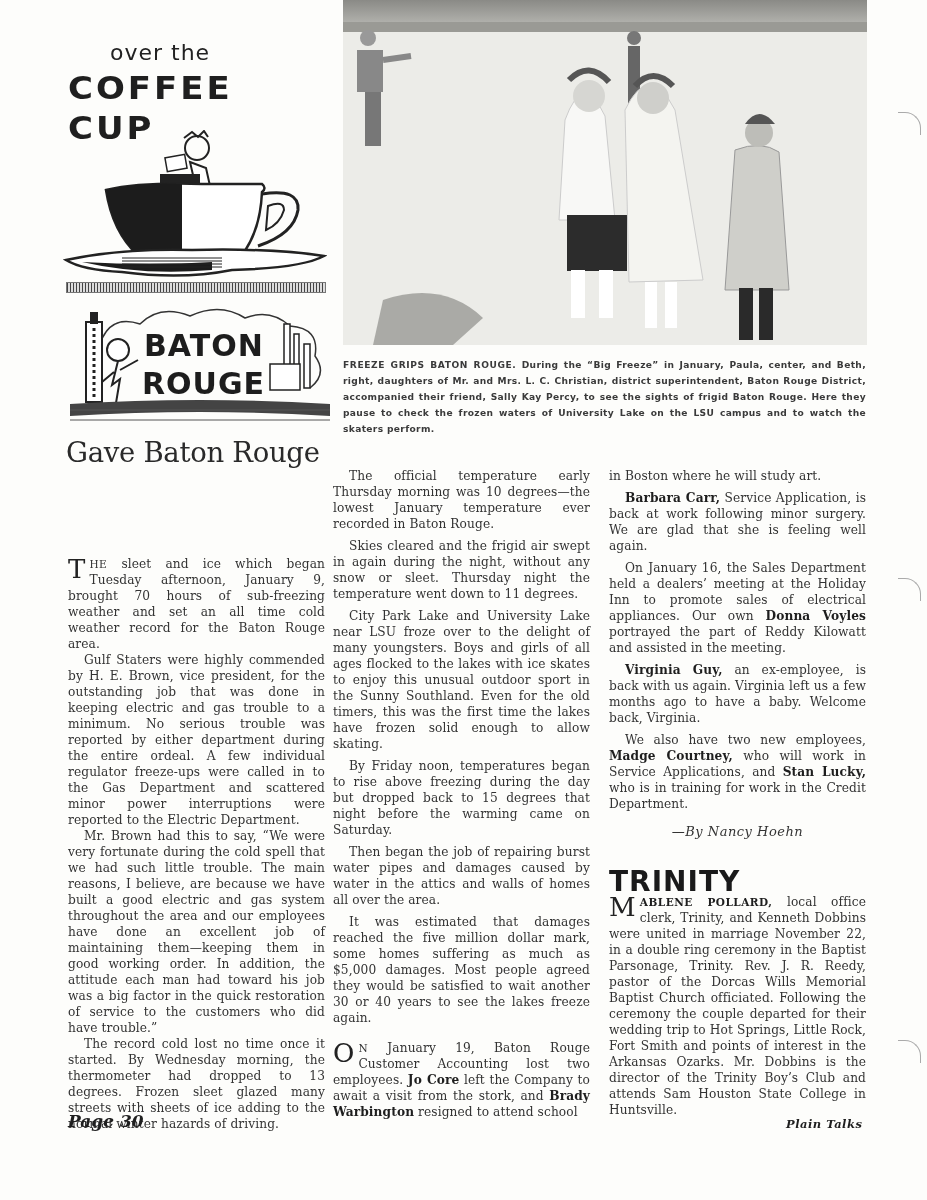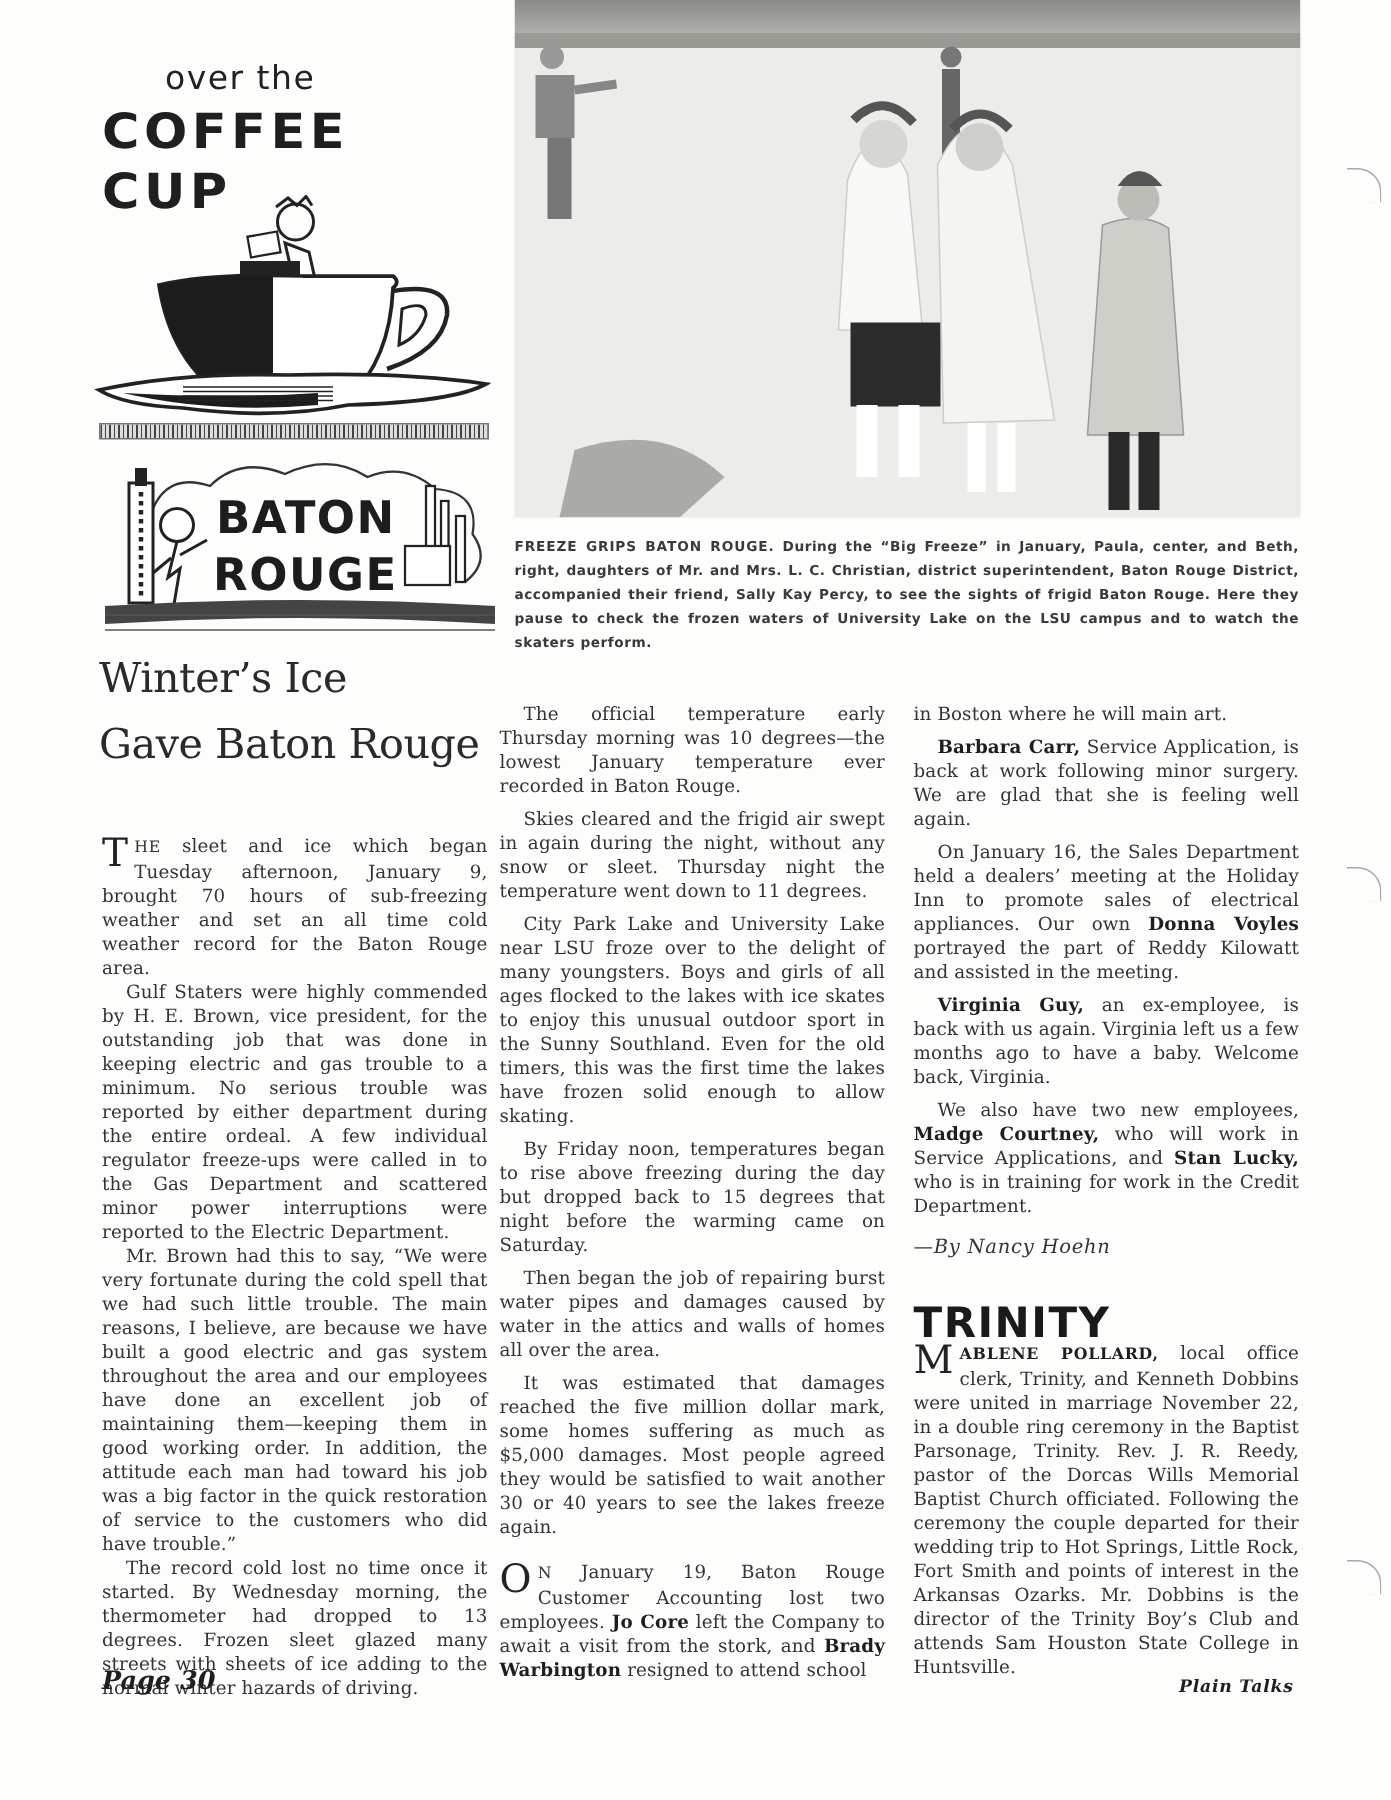--- a/index.html
+++ b/index.html
@@ -38,21 +38,21 @@
   .col p.gap { margin-top: 6px; }
   .col p.noind { text-indent: 0; }
   .col b { color: #1e1e1e; }
   .dropcap { float: left; font-size: 26px; line-height: 22px; margin: 2px 4px 0 0; color: #222; }
   .smallcaps { font-size: 10.5px; letter-spacing: 0.5px; }
 
   #col1 { left: 68px; top: 556px; }
   #col2 { left: 333px; top: 468px; }
   #col3 { left: 609px; top: 468px; }
 
-  .byline { text-align: left; font-style: italic; font-size: 13px; margin-top: 12px; letter-spacing: 0.5px; }
+  .byline { text-align: center; font-style: italic; font-size: 13px; margin-top: 12px; letter-spacing: 0.5px; }
   .section-title { font-family: "DejaVu Sans", sans-serif; font-weight: 900; font-size: 28px; letter-spacing: 1px; color: #1a1a1a; margin: 0 0 4px 0; }
 
   #page-num { left: 68px; top: 1111px; font-family: "DejaVu Serif", serif; font-weight: bold; font-style: italic; font-size: 17px; color: #1f1f1f; }
   #pub-name { left: 786px; top: 1117px; font-family: "DejaVu Serif", serif; font-weight: bold; font-style: italic; font-size: 11.5px; color: #1f1f1f; letter-spacing: 0.5px; }
 
   .punch { position: absolute; width: 22px; height: 22px; border-top: 1px solid #aaa; border-right: 1px solid #aaa; border-radius: 0 16px 0 0; }
 </style>
 </head>
 <body>
 
@@ -151,21 +151,20 @@
     <path d="M40 300 Q100 280 140 318 L110 345 L30 345 Z" fill="#8f8f8a" opacity="0.7"></path>
   </svg>
 </div>
 
 <div id="caption" class="abs">
   <span class="lead">FREEZE GRIPS BATON ROUGE.</span>
   <span>During the “Big Freeze” in January, Paula, center, and Beth, right, daughters of Mr. and Mrs. L. C. Christian, district superintendent, Baton Rouge District, accompanied their friend, Sally Kay Percy, to see the sights of frigid Baton Rouge. Here they pause to check the frozen waters of University Lake on the LSU campus and to watch the skaters perform.</span>
 </div>
 
 <div id="headline" class="abs">
-  <div>Winter’s Ice</div>
   <div>Gave Baton Rouge</div>
 </div>
 
 <div id="col1" class="col">
   <p class="noind">
     <span class="dropcap">T</span><span class="smallcaps">HE</span><span> sleet and ice which began Tuesday afternoon, January 9, brought 70 hours of sub-freezing weather and set an all time cold weather record for the Baton Rouge area.</span>
   </p>
   <p>Gulf Staters were highly commended by H. E. Brown, vice president, for the outstanding job that was done in keeping electric and gas trouble to a minimum. No serious trouble was reported by either department during the entire ordeal. A few individual regulator freeze-ups were called in to the Gas Department and scattered minor power interruptions were reported to the Electric Department.</p>
   <p>Mr. Brown had this to say, “We were very fortunate during the cold spell that we had such little trouble. The main reasons, I believe, are because we have built a good electric and gas system throughout the area and our employees have done an excellent job of maintaining them—keeping them in good working order. In addition, the attitude each man had toward his job was a big factor in the quick restoration of service to the customers who did have trouble.”</p>
   <p>The record cold lost no time once it started. By Wednesday morning, the thermometer had dropped to 13 degrees. Frozen sleet glazed many streets with sheets of ice adding to the normal winter hazards of driving.</p>
@@ -177,21 +176,21 @@
   <p class="gap">City Park Lake and University Lake near LSU froze over to the delight of many youngsters. Boys and girls of all ages flocked to the lakes with ice skates to enjoy this unusual outdoor sport in the Sunny Southland. Even for the old timers, this was the first time the lakes have frozen solid enough to allow skating.</p>
   <p class="gap">By Friday noon, temperatures began to rise above freezing during the day but dropped back to 15 degrees that night before the warming came on Saturday.</p>
   <p class="gap">Then began the job of repairing burst water pipes and damages caused by water in the attics and walls of homes all over the area.</p>
   <p class="gap">It was estimated that damages reached the five million dollar mark, some homes suffering as much as $5,000 damages. Most people agreed they would be satisfied to wait another 30 or 40 years to see the lakes freeze again.</p>
   <p class="noind" style="margin-top:14px">
     <span class="dropcap">O</span><span class="smallcaps">N</span><span> January 19, Baton Rouge Customer Accounting lost two employees. </span><b>Jo Core</b><span> left the Company to await a visit from the stork, and </span><b>Brady Warbington</b><span> resigned to attend school</span>
   </p>
 </div>
 
 <div id="col3" class="col">
-  <p class="noind">in Boston where he will main art.</p>
+  <p class="noind">in Boston where he will study art.</p>
   <p class="gap"><b>Barbara Carr,</b><span> Service Application, is back at work following minor surgery. We are glad that she is feeling well again.</span></p>
   <p class="gap"><span>On January 16, the Sales Department held a dealers’ meeting at the Holiday Inn to promote sales of electrical appliances. Our own </span><b>Donna Voyles</b><span> portrayed the part of Reddy Kilowatt and assisted in the meeting.</span></p>
   <p class="gap"><b>Virginia Guy,</b><span> an ex-employee, is back with us again. Virginia left us a few months ago to have a baby. Welcome back, Virginia.</span></p>
   <p class="gap"><span>We also have two new employees, </span><b>Madge Courtney,</b><span> who will work in Service Applications, and </span><b>Stan Lucky,</b><span> who is in training for work in the Credit Department.</span></p>
   <div class="byline">—By Nancy Hoehn</div>
 
   <div style="margin-top:34px">
     <div class="section-title">TRINITY</div>
     <p class="noind">
       <span class="dropcap">M</span><b class="smallcaps">ABLENE POLLARD,</b><span> local office clerk, Trinity, and Kenneth Dobbins were united in marriage November 22, in a double ring ceremony in the Baptist Parsonage, Trinity. Rev. J. R. Reedy, pastor of the Dorcas Wills Memorial Baptist Church officiated. Following the ceremony the couple departed for their wedding trip to Hot Springs, Little Rock, Fort Smith and points of interest in the Arkansas Ozarks. Mr. Dobbins is the director of the Trinity Boy’s Club and attends Sam Houston State College in Huntsville.</span>

